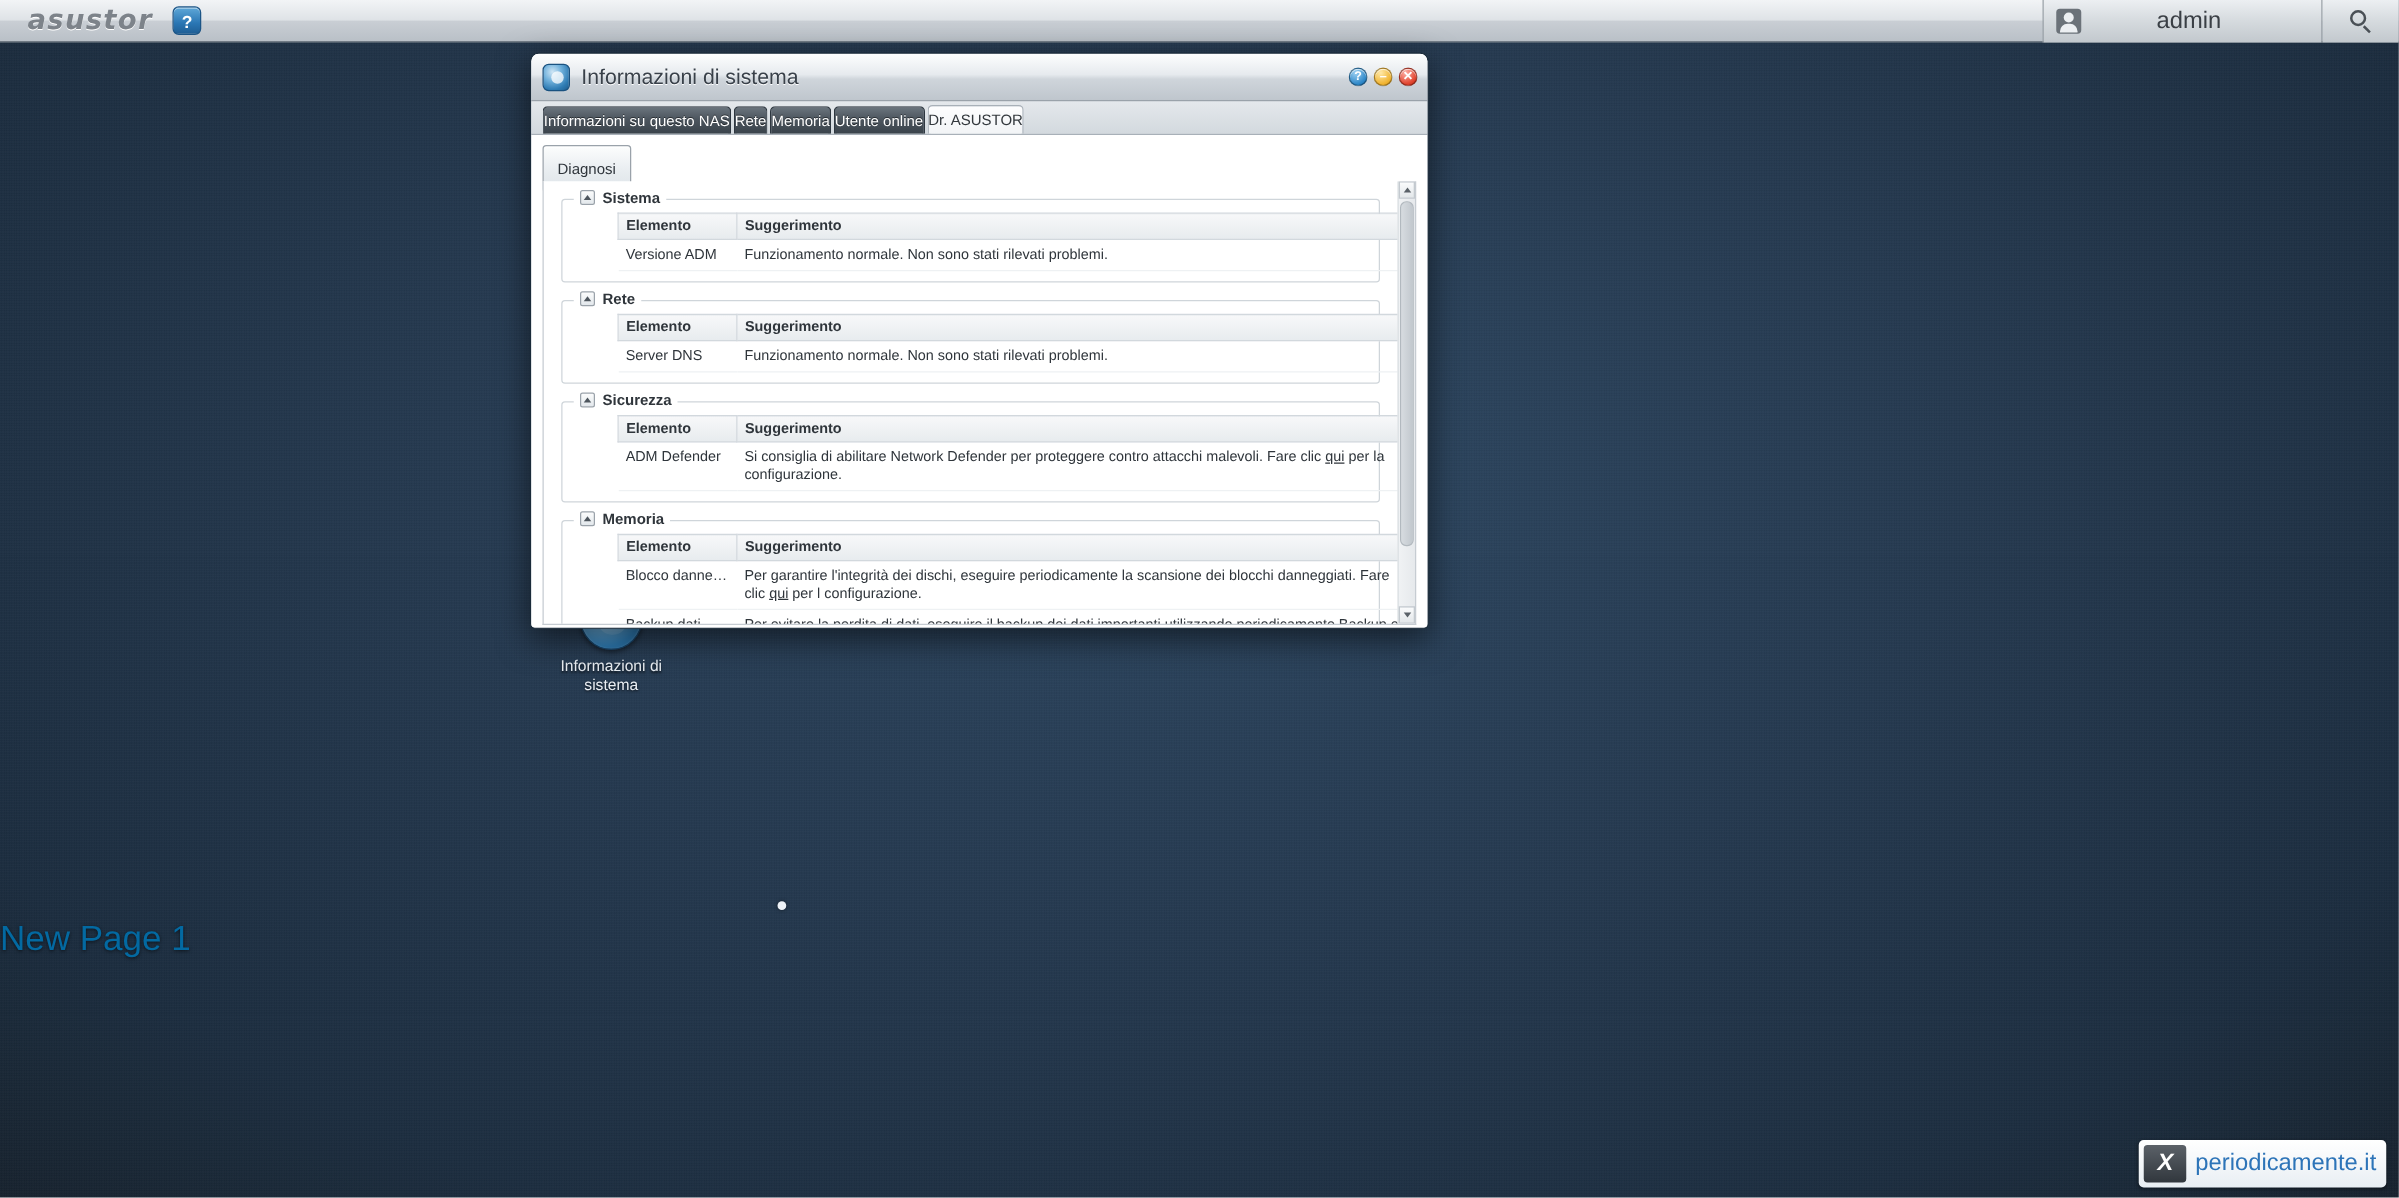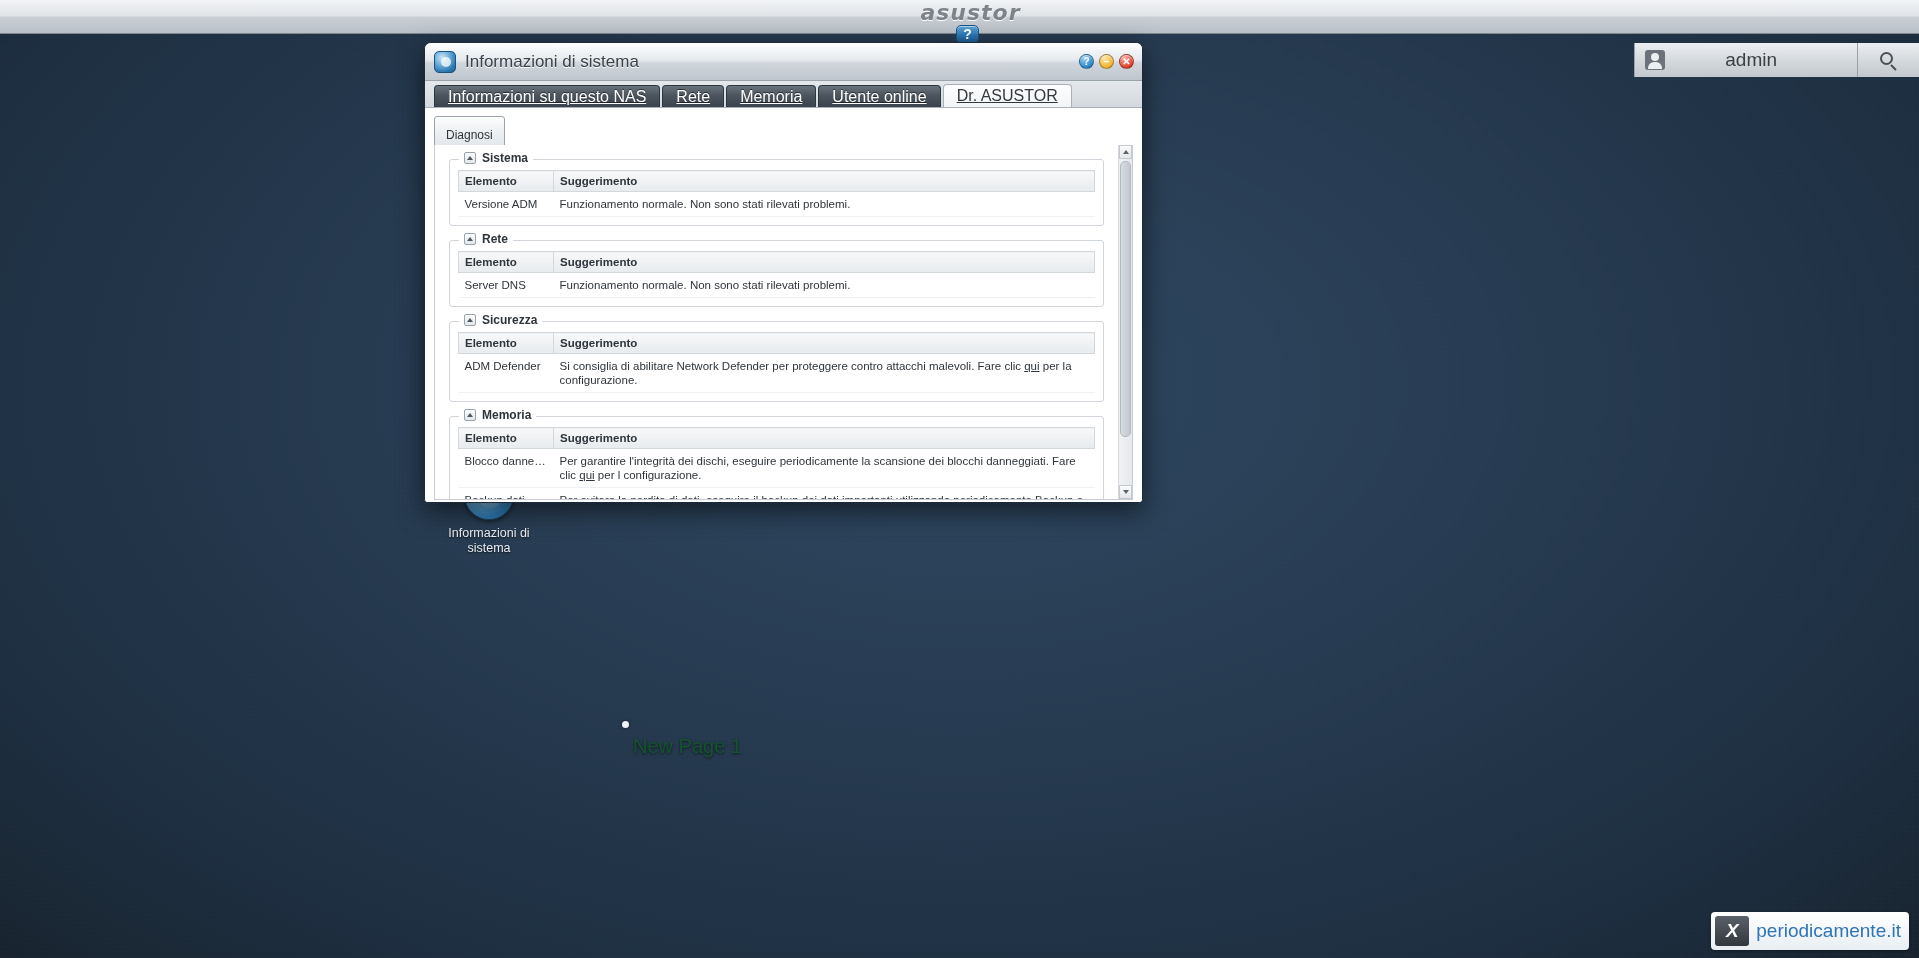--- a/index.html
+++ b/index.html
@@ -15,21 +15,21 @@
       repeating-linear-gradient(90deg, rgba(255,255,255,0.012) 0px, rgba(255,255,255,0.012) 1px, rgba(0,0,0,0.012) 1px, rgba(0,0,0,0.012) 2px),
       radial-gradient(ellipse at 50% 40%, #2d4761 0%, #24394f 45%, #1b2d3f 80%, #16212e 100%);
     position: relative;
   }
 
   
   #topbar {
     position: absolute; left: 0; top: 0; width: 1919px; height: 34px;
     background: linear-gradient(180deg, #f2f4f6 0%, #dfe3e7 48%, #c9ced4 52%, #b9c0c7 100%);
     border-bottom: 1px solid #7f878f;
-    display: flex; align-items: center; flex-direction: column;
+    display: flex; align-items: center;
   }
   #logo {
     margin-left: 22px;
     font-family: "DejaVu Sans", sans-serif;
     font-size: 22px; font-style: italic; font-weight: bold;
     letter-spacing: 1px;
     color: #7d838a;
     text-shadow: 0 1px 0 #ffffff;
   }
   .help-circle {
@@ -102,21 +102,21 @@
   }
 
   
   #page-dot {
     position: absolute; left: 622px; top: 721px;
     width: 7px; height: 7px; border-radius: 50%;
     background: #eef3f8; box-shadow: 0 0 3px rgba(0,0,0,0.5);
   }
   #page-label {
     position: absolute; left: 0; top: 735px; width: 1375px;
-    text-align: center; color: #14532d; font-size: 20px;
+    text-align: left; color: #0369a1; font-size: 28px;
     text-shadow: 0 1px 3px rgba(0,0,0,0.6);
   }
 
   
   #watermark {
     position: absolute; right: 10px; bottom: 8px;
     display: flex; align-items: center;
     background: linear-gradient(180deg, #ffffff 0%, #e8eef3 100%);
     border-radius: 4px; padding: 4px 8px 4px 4px;
     box-shadow: 0 1px 3px rgba(0,0,0,0.4);
@@ -172,29 +172,28 @@
   .winbtn.close{ background: radial-gradient(circle at 35% 25%, #ffb2a8, #e0422c 70%, #b52f1c); }
 
   
   #tabstrip {
     height: 27px; padding: 4px 0 0 9px;
     background: linear-gradient(180deg, #e4e8ec 0%, #d3d9de 100%);
     display: flex; align-items: flex-end; gap: 2px;
     border-bottom: 1px solid #a8b0b8;
   }
   .tab {
-    height: 22px; padding: 0 13px;
+    height: 22px; padding: 0 0;
     display: flex; align-items: center;
-    font-size: 16px; color: #ffffff;
+    font-size: 12px; color: #ffffff;
     border: 1px solid #2e3740; border-bottom: none;
     border-radius: 4px 4px 0 0;
     background: linear-gradient(180deg, #6a747d 0%, #4c555e 45%, #3a434b 100%);
     text-shadow: 0 -1px 0 rgba(0,0,0,0.5);
     cursor: pointer;
-    text-decoration: underline;
   }
   .tab.active {
     color: #33383d;
     background: linear-gradient(180deg, #fdfdfe 0%, #f2f4f6 100%);
     border-color: #a8b0b8;
     text-shadow: none;
     height: 23px;
   }
 
   
@@ -243,21 +242,21 @@
     display: flex; align-items: center; justify-content: center;
     cursor: pointer;
   }
   .collapse-box::after {
     content: ""; width: 0; height: 0;
     border-left: 3.5px solid transparent;
     border-right: 3.5px solid transparent;
     border-bottom: 4px solid #4e565e;
   }
 
-  table.grid { width: 100%; border-collapse: collapse; table-layout: fixed; }
+  table.grid { width: 100%; border-collapse: collapse; table-layout: fixed; margin-left: 36px; }
   table.grid th {
     background: linear-gradient(180deg, #f7f8f9 0%, #e7ebee 100%);
     border: 1px solid #d2d8dd;
     font-size: 11.5px; color: #2f353b; font-weight: bold;
     text-align: left; padding: 4px 6px; height: 21px;
   }
   table.grid td {
     font-size: 11.5px; color: #2f353b;
     padding: 5px 6px; vertical-align: top;
     border-bottom: 1px solid #eef1f3;

